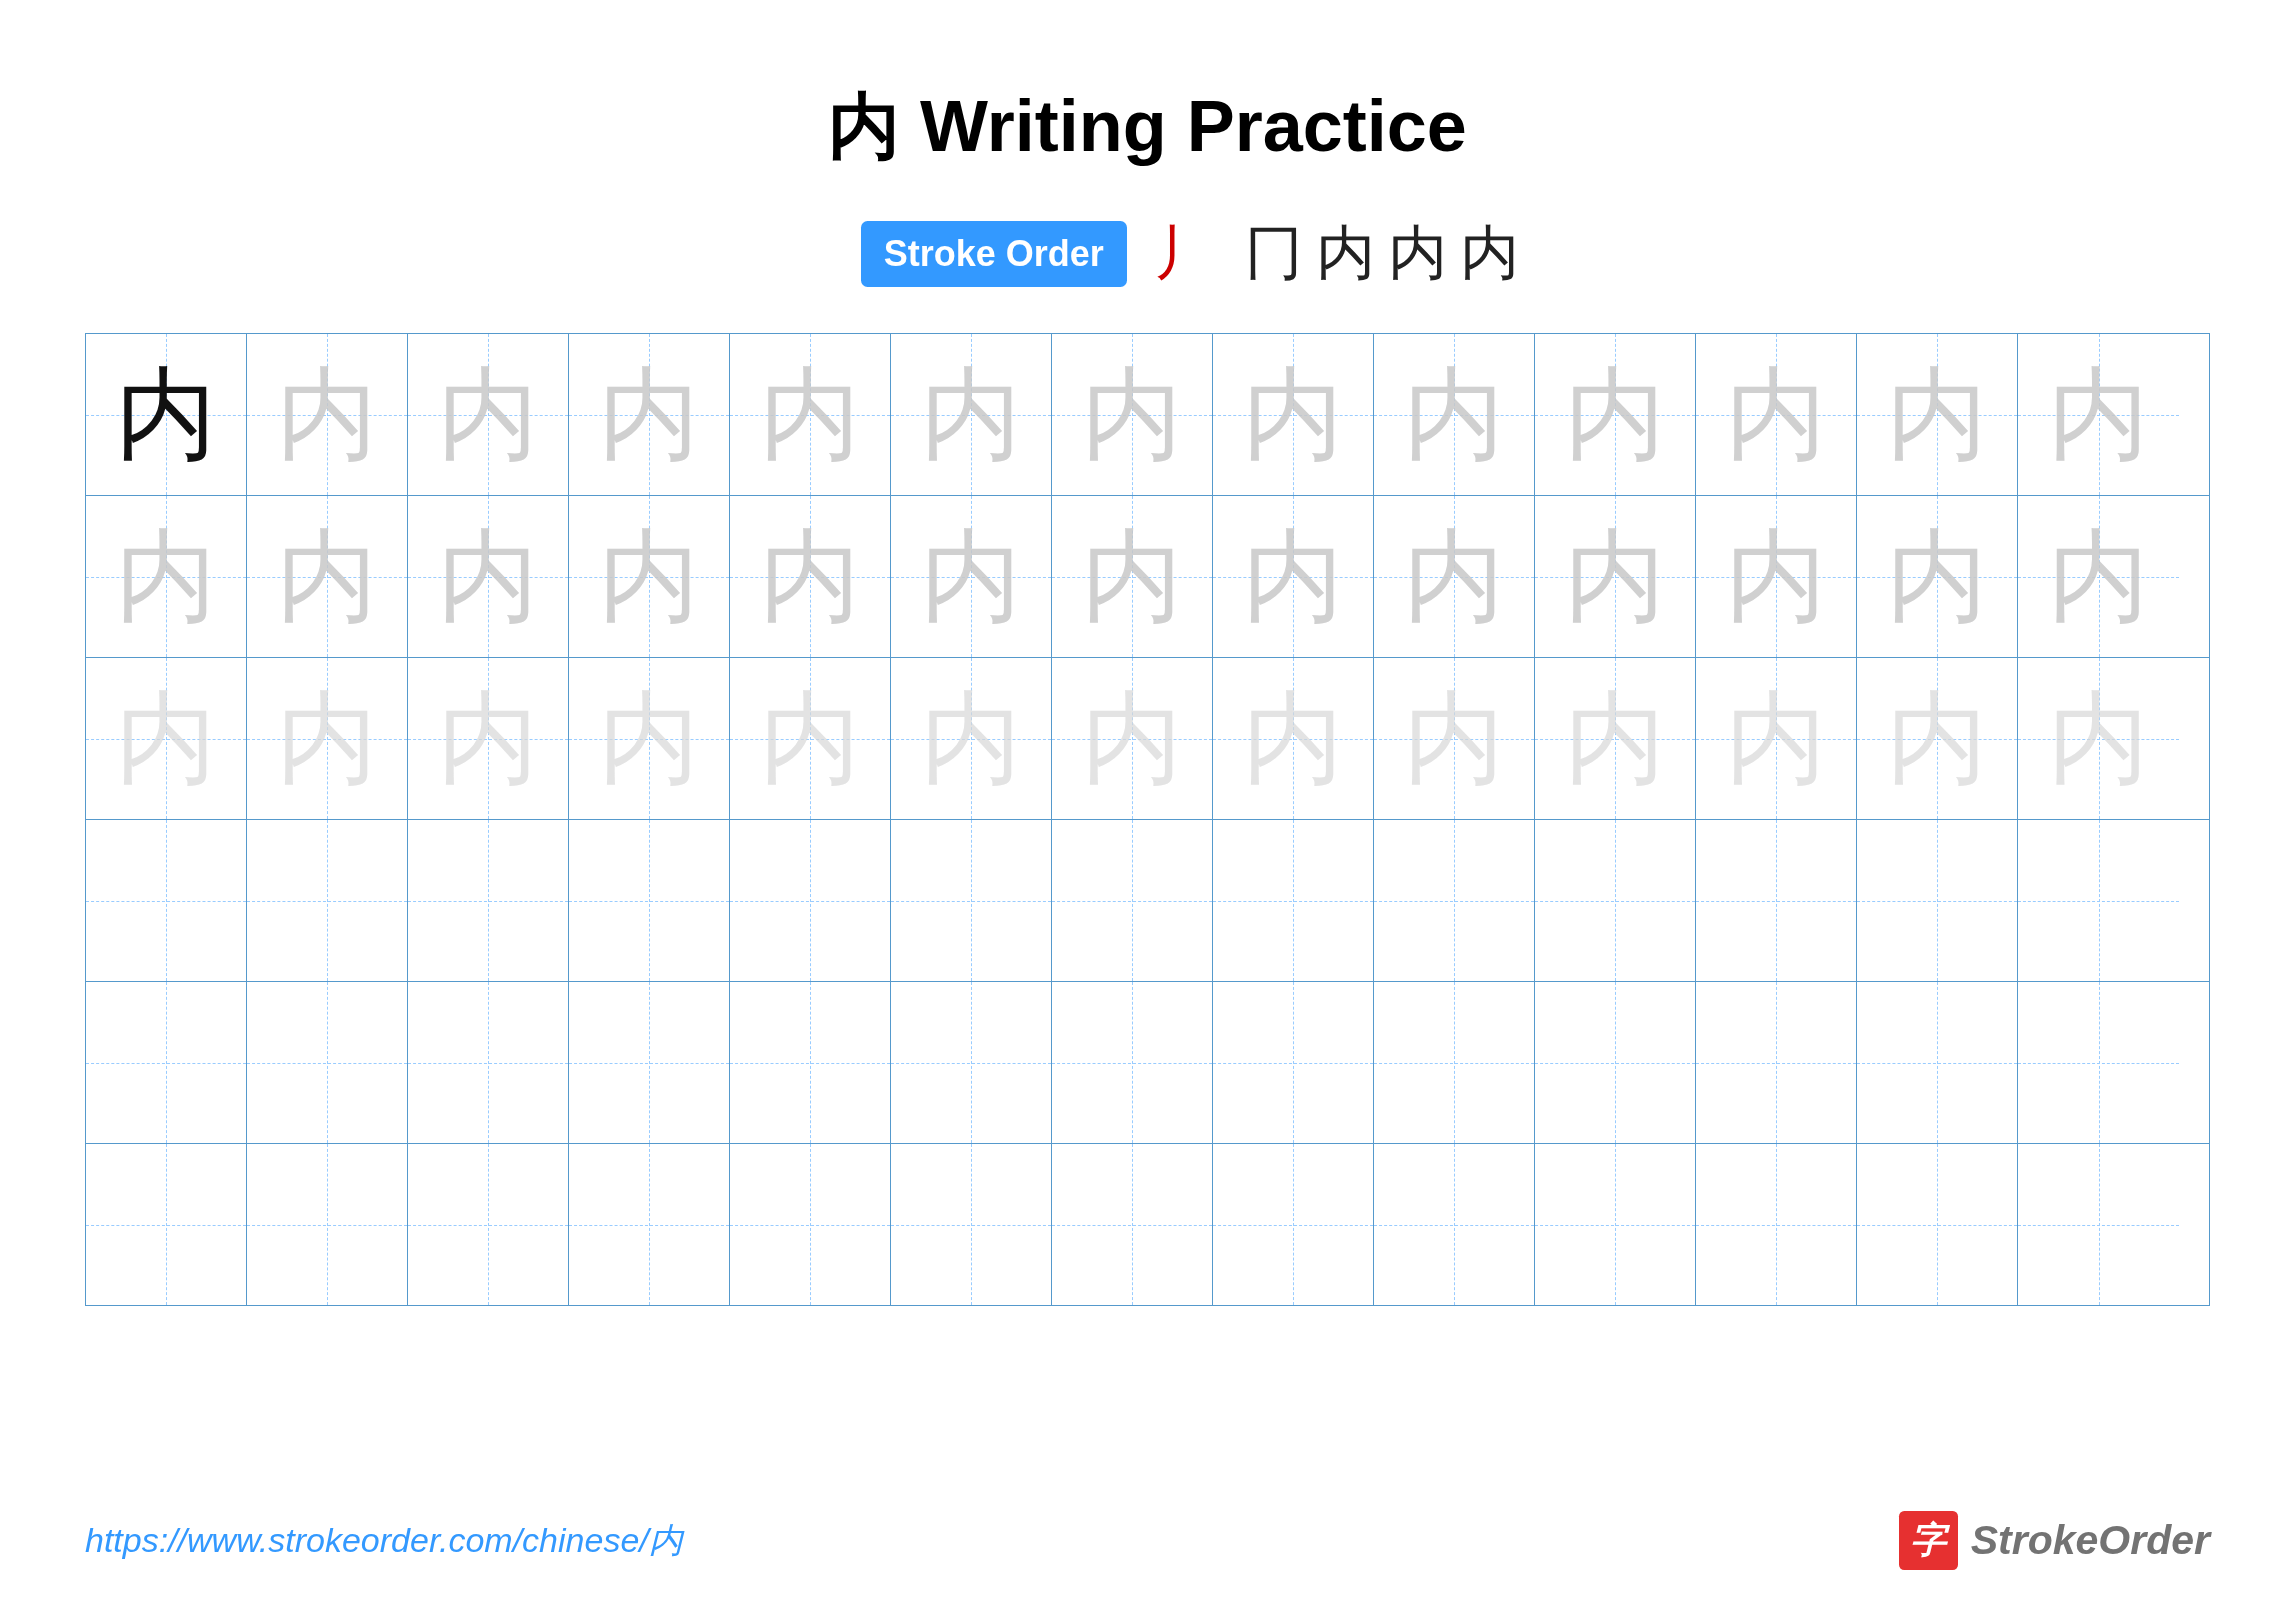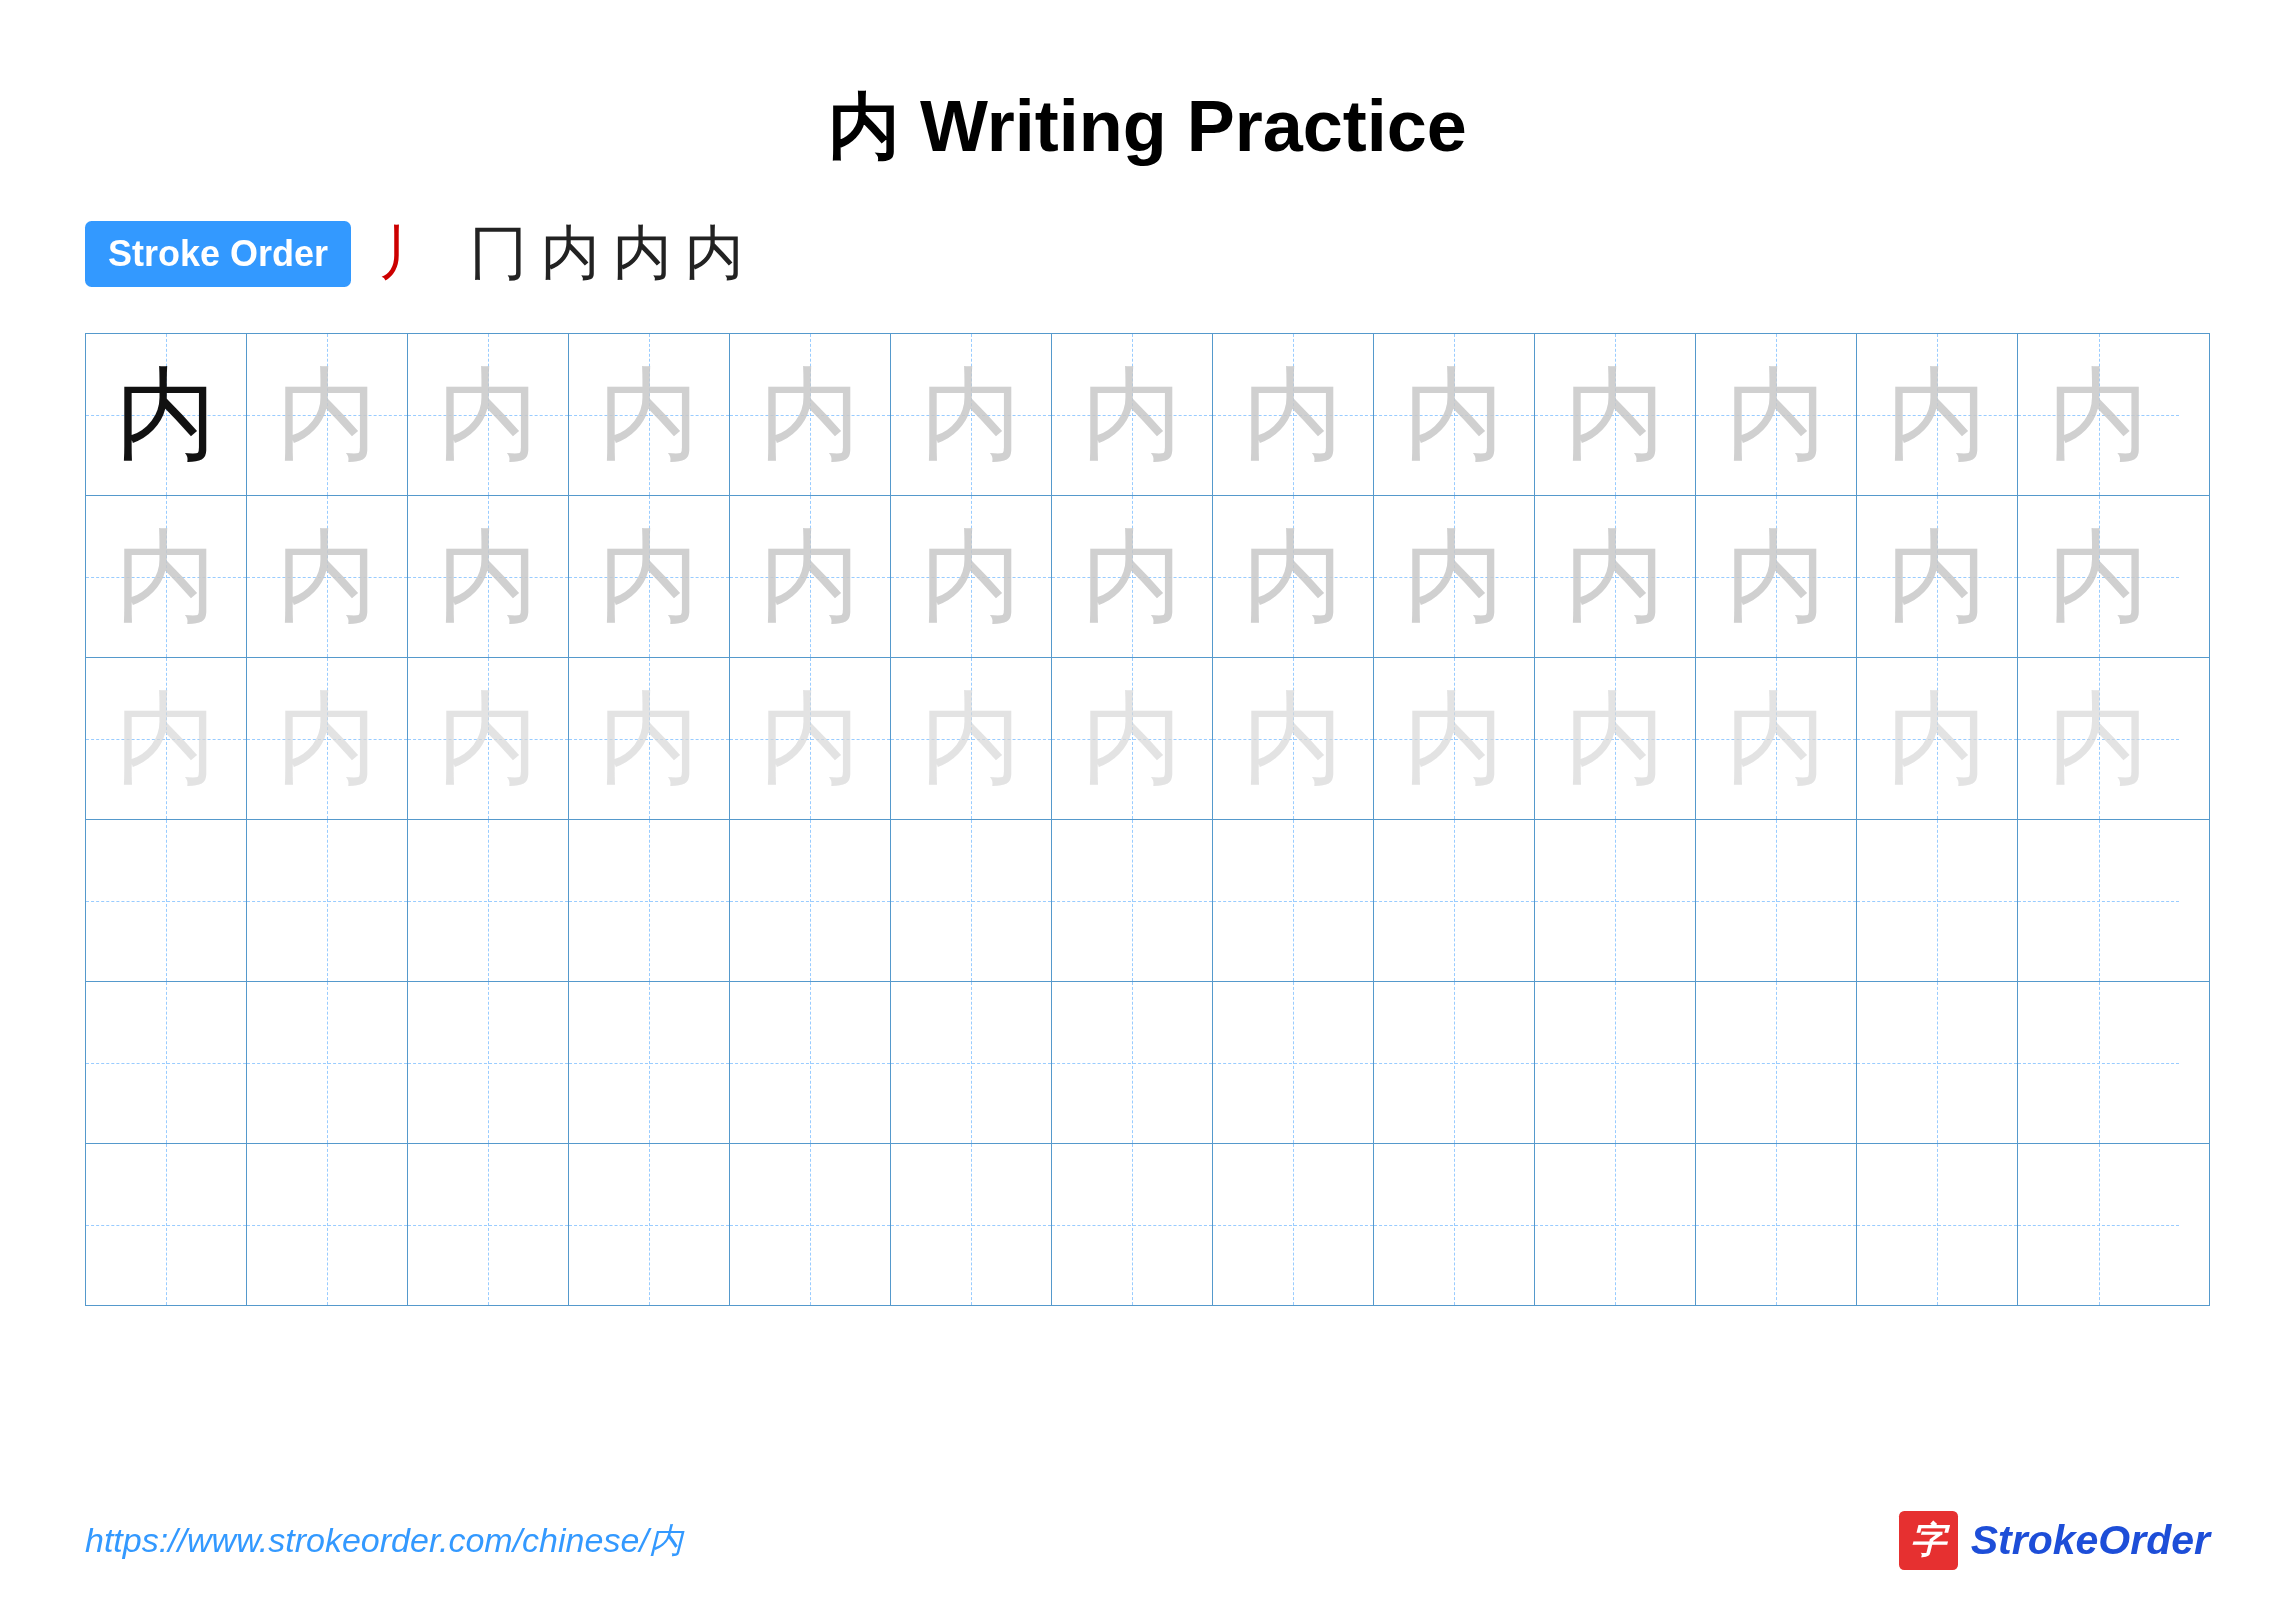--- a/index.html
+++ b/index.html
@@ -21,20 +21,21 @@
       font-weight: bold;
       color: #000000;
     }
 
     .stroke-order-section {
       display: flex;
       align-items: center;
       padding-left: 85px;
       margin-bottom: 39px;
       gap: 26px;
+      justify-content: center;
     }
 
     .stroke-order-badge {
       background-color: #3399ff;
       color: white;
       font-size: 36px;
       font-weight: bold;
       padding: 11.8px 23px;
       border-radius: 6.5px;
     }
@@ -163,21 +164,21 @@
       align-items: center;
       justify-content: center;
       color: white;
       font-size: 36px;
       font-weight: bold;
     }
 
     .logo-text {
       font-size: 41px;
       font-weight: bold;
-      color: #1d4ed8;
+      color: #737373;
     }
 
     .stroke-divider {
       font-size: 59px;
       color: #555;
       margin: 0 3.3px;
     }
   </style>
 </head>
 <body>

